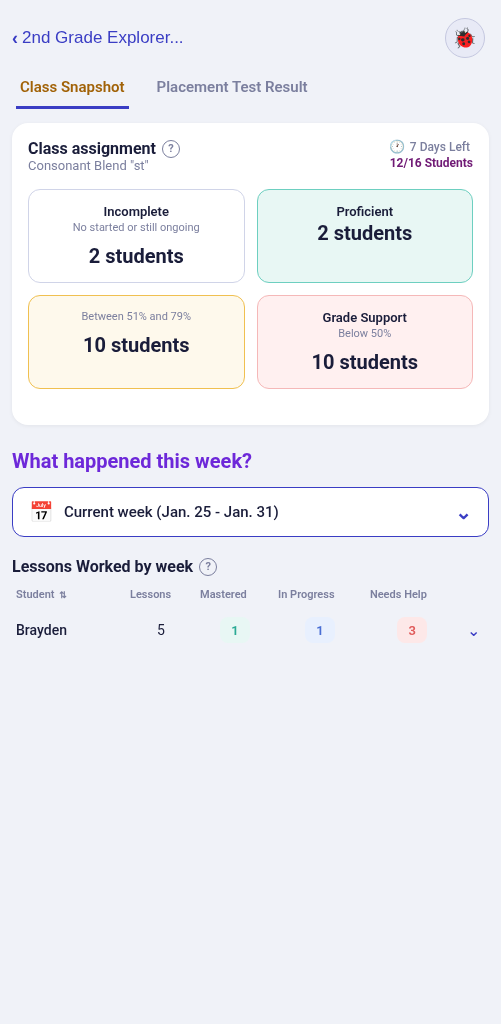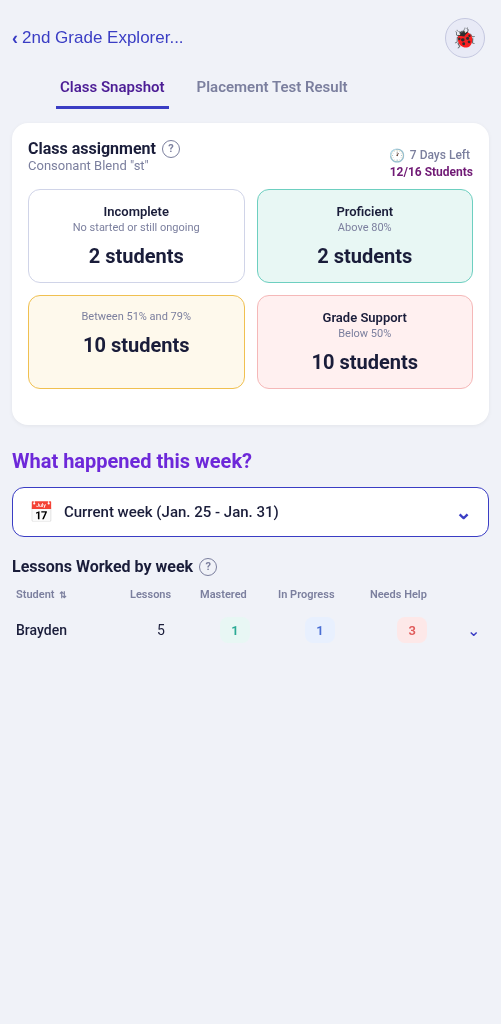--- a/index.html
+++ b/index.html
@@ -60,42 +60,41 @@
       padding: 8px 4px 10px 4px;
       margin-right: 24px;
       font-size: 15px;
       font-weight: 600;
       color: #7b7f9e;
       cursor: pointer;
       border-bottom: 3px solid transparent;
       white-space: nowrap;
     }
     .tab.active {
-      color: #4c1d95;
+      color: #a16207;
       border-bottom: 3px solid #3a3dc4;
-      margin-left: 40px;
     }
 
     
     .content {
       padding: 14px 12px 20px 12px;
     }
 
     
     .assignment-card {
       background: #fff;
       border-radius: 16px;
       padding: 16px;
       margin-bottom: 24px;
       box-shadow: 0 1px 4px rgba(0,0,0,0.06);
     }
     .assignment-header {
       display: flex;
       justify-content: space-between;
-      align-items: center;
+      align-items: flex-start;
       margin-bottom: 2px;
     }
     .assignment-title {
       display: flex;
       align-items: center;
       gap: 6px;
       font-size: 16px;
       font-weight: 700;
       color: #1a1d3a;
     }
@@ -354,21 +353,20 @@
     <div class="stats-grid">
 
       <div class="stat-card incomplete">
         <div class="stat-label">Incomplete</div>
         <div class="stat-sublabel">No started or still ongoing</div>
         <div class="stat-value">2 students</div>
       </div>
 
       <div class="stat-card proficient">
         <div class="stat-label">Proficient</div>
-        <div class="stat-sublabel">Above 80%</div>
         <div class="stat-value">2 students</div>
       </div>
 
       <div class="stat-card some-mistake">
         <div class="stat-sublabel">Between 51% and 79%</div>
         <div class="stat-value">10 students</div>
       </div>
 
       <div class="stat-card need-support">
         <div class="stat-label">Grade Support</div>

